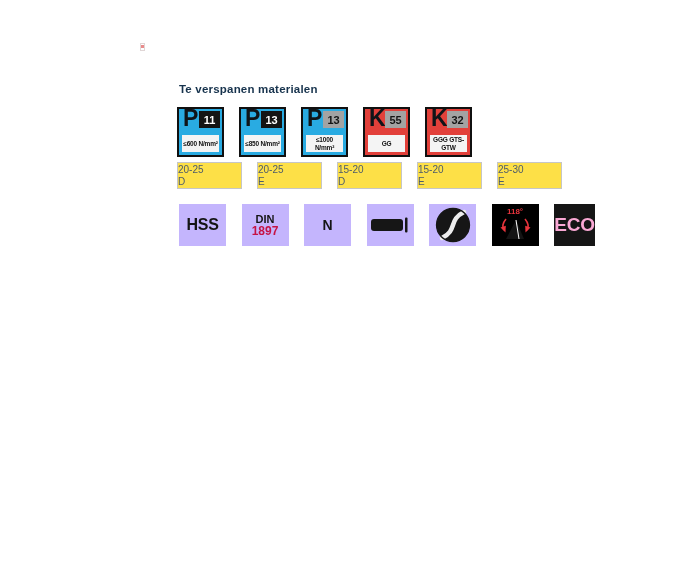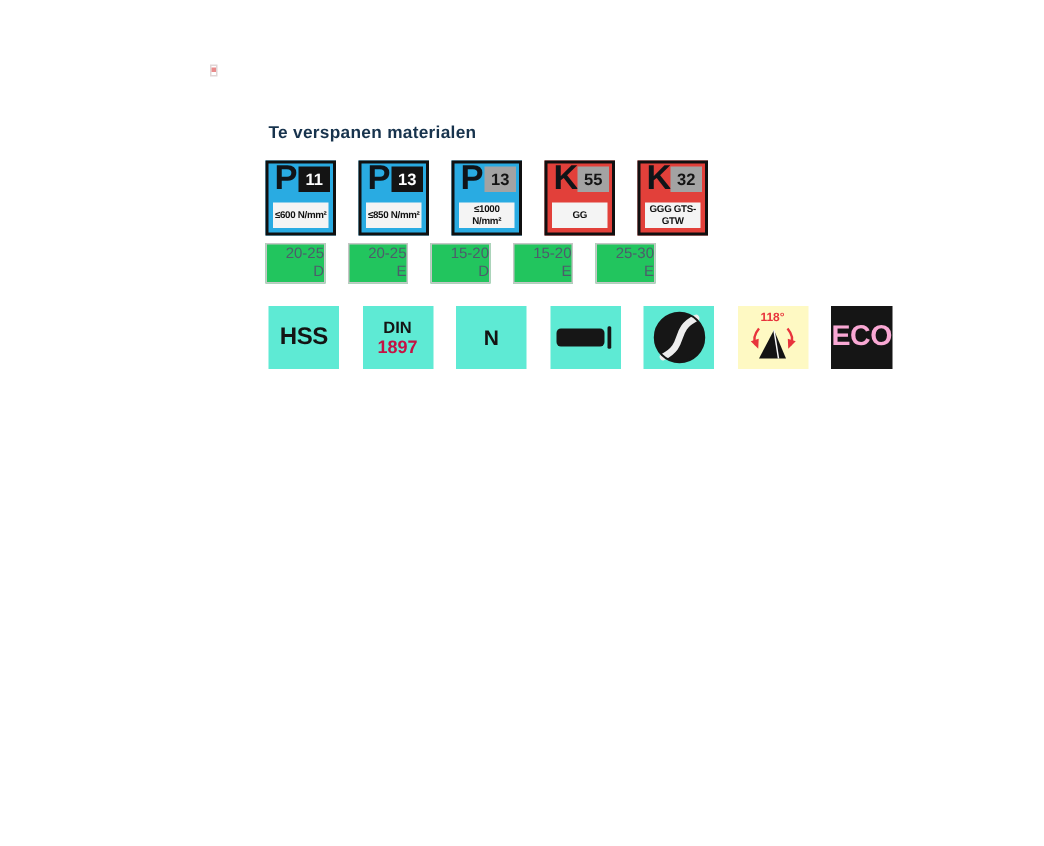--- a/index.html
+++ b/index.html
@@ -26,32 +26,32 @@
   .badge-letter{position:absolute;left:4px;top:-4px;font-size:23px;font-weight:bold;color:#101418;}
   .num{position:absolute;right:2px;top:2px;width:21px;height:17px;display:flex;
     align-items:center;justify-content:center;font-size:11px;font-weight:bold;}
   .num.dark{background:#141414;color:#ffffff;}
   .num.light{background:#a3a3a3;color:#141414;}
   .strip{position:absolute;left:3px;right:3px;bottom:3px;min-height:15px;background:#f4f4f4;
     display:flex;align-items:center;justify-content:center;text-align:center;
     font-size:6.5px;font-weight:bold;color:#111;line-height:7.5px;letter-spacing:-.2px;padding:1px 0;}
 
   
-  .labelbox{width:40px;height:27px;box-sizing:border-box;background:#22c55e;
-    border:1px solid #c6c6c6;text-align:right;color:#4d5c6b;font-size:10px;line-height:12px;padding-top:1px;}
+  .labelbox{width:65px;height:27px;box-sizing:border-box;background:#fde047;
+    border:1px solid #c6c6c6;text-align:left;color:#4d5c6b;font-size:10px;line-height:12px;padding-top:1px;}
   .labelbox div{white-space:nowrap;}
 
   
-  .tile{position:relative;width:47px;height:42px;background:#5eead4;display:flex;
+  .tile{position:relative;width:47px;height:42px;background:#c4b5fd;display:flex;
     flex-direction:column;align-items:center;justify-content:center;box-sizing:border-box;}
   .tile-text-lg{font-size:16px;font-weight:bold;color:#141414;letter-spacing:-.3px;}
   .tile-text-md{font-size:14px;font-weight:bold;color:#141414;}
   .din1{font-size:11px;font-weight:bold;color:#141414;line-height:12px;}
   .din2{font-size:12px;font-weight:bold;color:#c51244;line-height:13px;}
-  .tile-angle{background:#fef9c3;}
+  .tile-angle{background:#000000;}
   .angle-text{position:absolute;top:3px;left:0;right:0;text-align:center;
     font-size:8px;font-weight:bold;color:#e8343c;}
   .tile-eco{width:41px;background:#151515;}
   .eco-text{font-size:19px;font-weight:bold;color:#f9a8d4;letter-spacing:-.3px;}
   svg{display:block;}
 </style>
 </head>
 <body>
 
 <div class="canvas">

